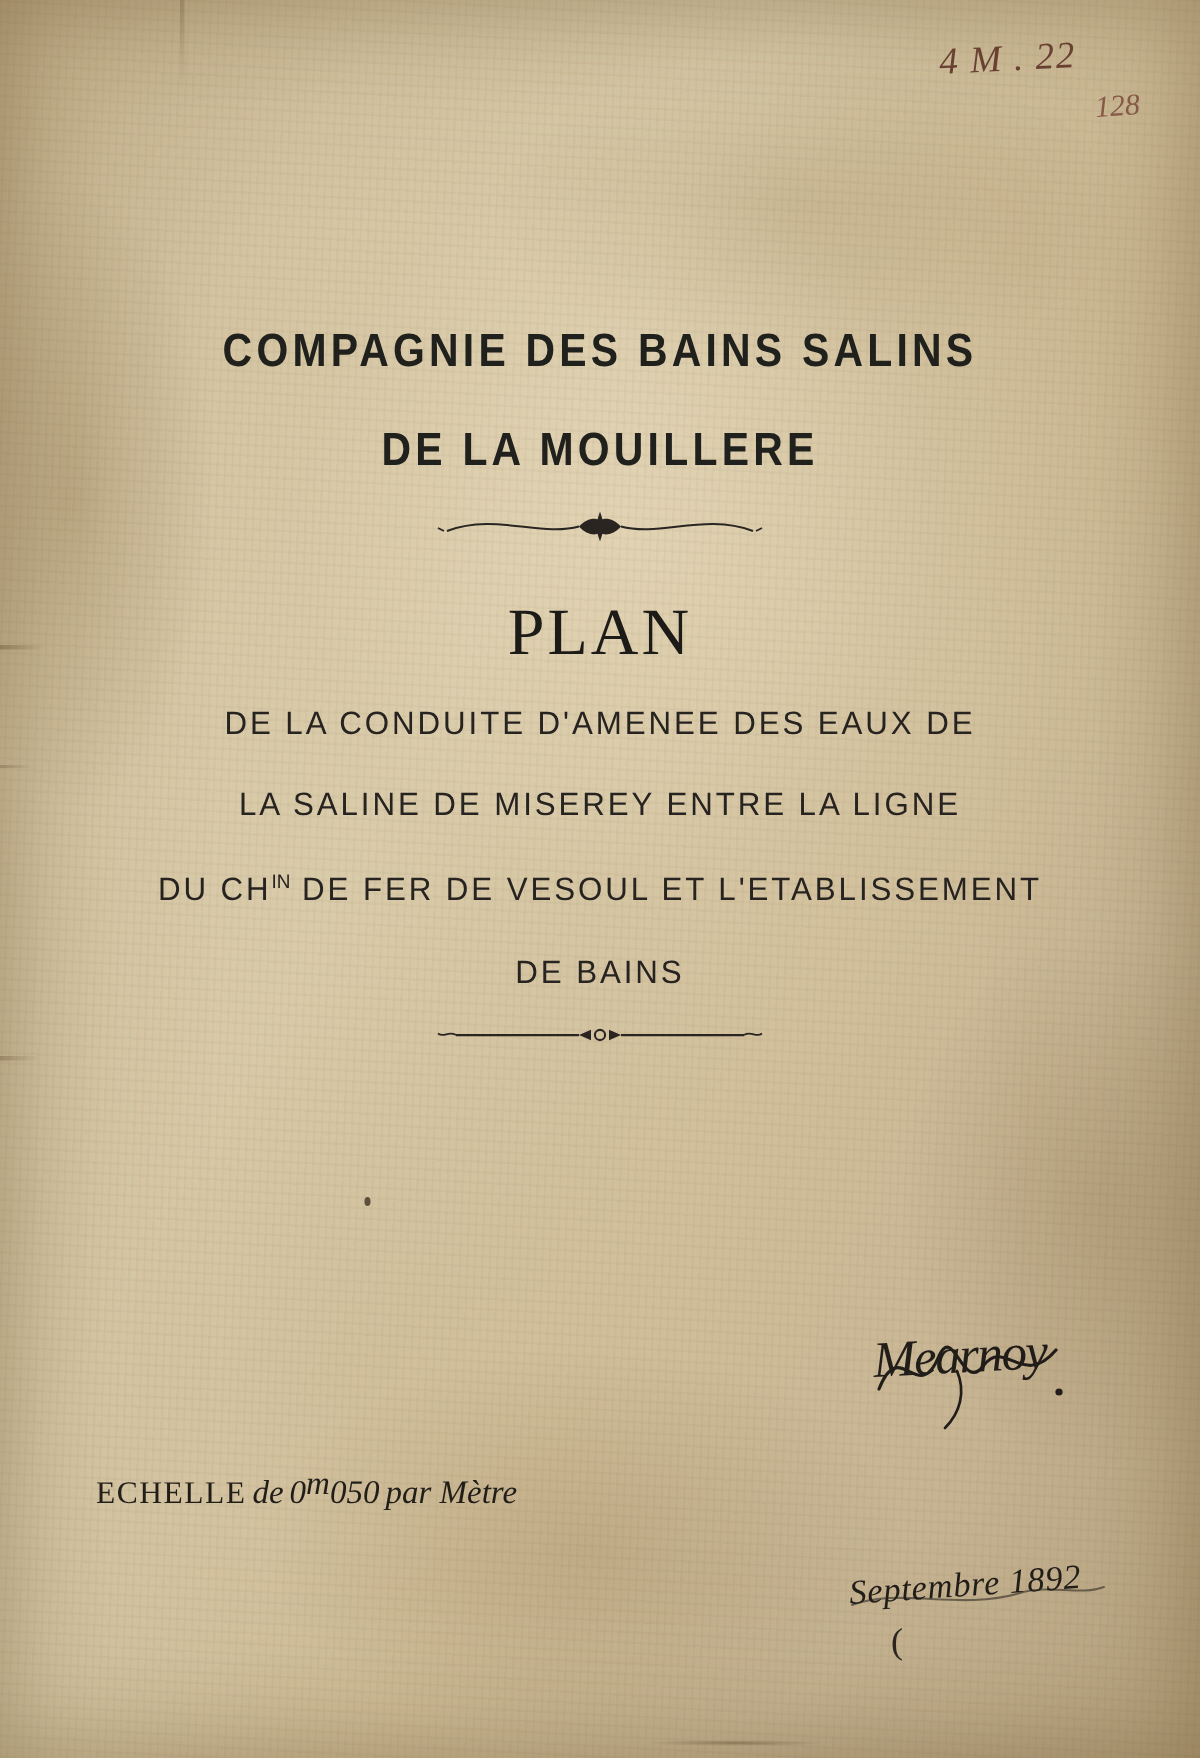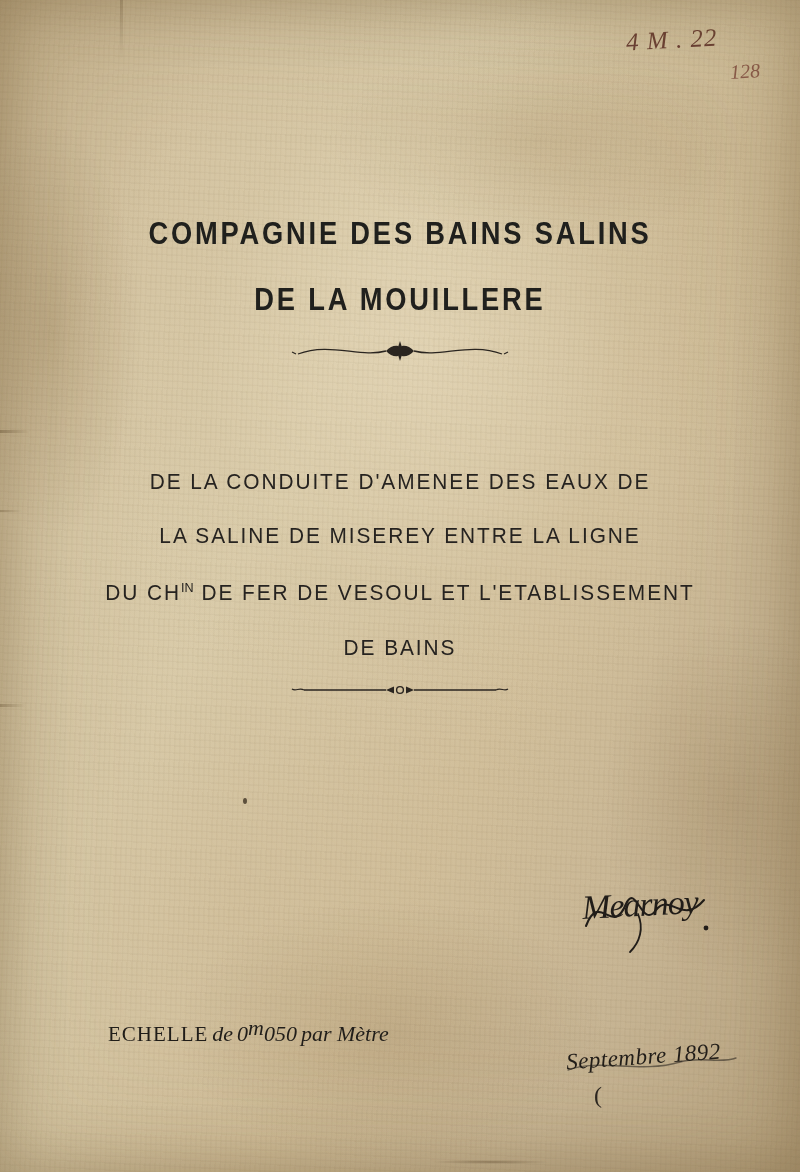--- a/index.html
+++ b/index.html
@@ -175,20 +175,21 @@
       <path d="M8 16 C 40 4, 70 20, 96 13" stroke="#2a2520" stroke-width="1.3" fill="none"></path>
       <path d="M212 16 C 180 4, 150 20, 124 13" stroke="#2a2520" stroke-width="1.3" fill="none"></path>
       <path d="M96 13 C 102 6, 112 6, 110 13 C 112 20, 102 20, 96 13 Z" fill="#2a2520"></path>
       <path d="M124 13 C 118 6, 108 6, 110 13 C 108 20, 118 20, 124 13 Z" fill="#2a2520"></path>
       <path d="M110 3 L112.4 10.5 L120 13 L112.4 15.5 L110 23 L107.6 15.5 L100 13 L107.6 10.5 Z" fill="#2a2520"></path>
       <path d="M6 16 L2 14" stroke="#2a2520" stroke-width="1.2" fill="none"></path>
       <path d="M214 16 L218 14" stroke="#2a2520" stroke-width="1.2" fill="none"></path>
     </svg>
   </div>
 
+  <div class="block plan" style="top:396px;">PLAN</div>
 
   <div class="block subline" style="top:470px;">DE LA CONDUITE D'AMENEE DES EAUX DE</div>
   <div class="block subline" style="top:524px;">LA SALINE DE MISEREY  ENTRE LA LIGNE</div>
   <div class="block subline" style="top:580px;">
     <span>DU CH</span><span class="sub-sm">IN</span>&nbsp;<span>DE FER DE VESOUL ET L'ETABLISSEMENT</span>
   </div>
   <div class="block subline" style="top:636px;">DE BAINS</div>
 
   <div class="orn" style="top:680px;">
     <svg width="220" height="20" viewBox="0 0 220 20" aria-hidden="true">
@@ -203,21 +204,21 @@
   </div>
 
 
   <div class="sig" style="left:582px; top:886px; font-size:34px; letter-spacing:-1px; transform:rotate(-3deg);">Mearnoy</div>
   <svg style="position:absolute; left:578px; top:880px;" width="160" height="80" aria-hidden="true">
     <path d="M8 46 C 22 10, 34 58, 48 24 C 58 2, 64 50, 78 30 C 92 12, 104 46, 126 20" stroke="#211d19" stroke-width="2.1" fill="none" stroke-linecap="round"></path>
     <path d="M60 34 C 66 48, 62 62, 52 72" stroke="#211d19" stroke-width="1.8" fill="none" stroke-linecap="round"></path>
     <circle cx="128" cy="48" r="2.4" fill="#211d19"></circle>
   </svg>
 
-  <div class="scale-line" style="left:64px; top:1015px;margin-left:44px;">
+  <div class="scale-line" style="left:64px; top:976px;">
     <span class="caps">ECHELLE</span>
     <span class="ital">de</span>
     <span class="ital">0</span><span class="sup ital">m</span><span class="ital">050</span>
     <span class="ital">par Mètre</span>
   </div>
 
   <div class="datehand" style="left:566px; top:1044px; font-size:23px; transform:rotate(-4deg); letter-spacing:0.5px;">Septembre 1892</div>
   <svg style="position:absolute; left:560px; top:1040px;" width="200" height="44" aria-hidden="true">
     <path d="M8 30 C 40 18, 80 34, 120 22 C 140 16, 160 24, 176 18" stroke="#211d19" stroke-width="1.4" fill="none" stroke-linecap="round" opacity=".55"></path>
   </svg>

